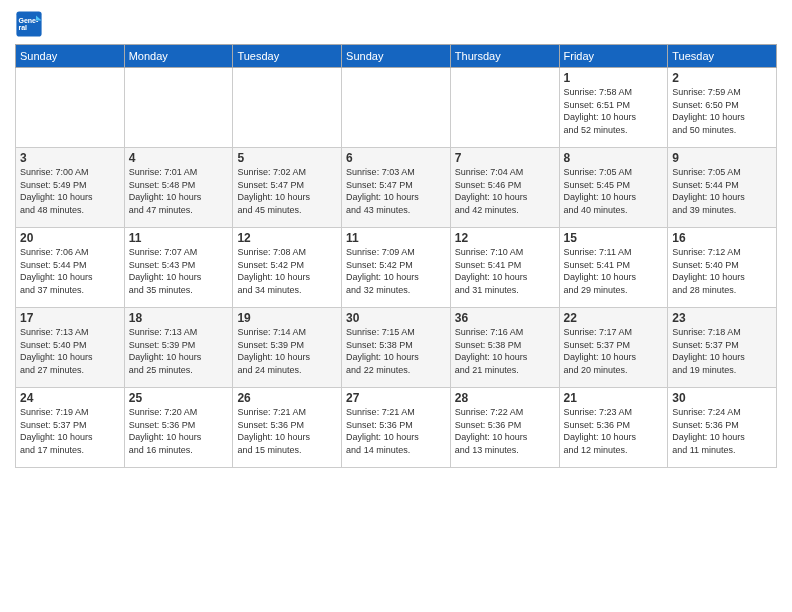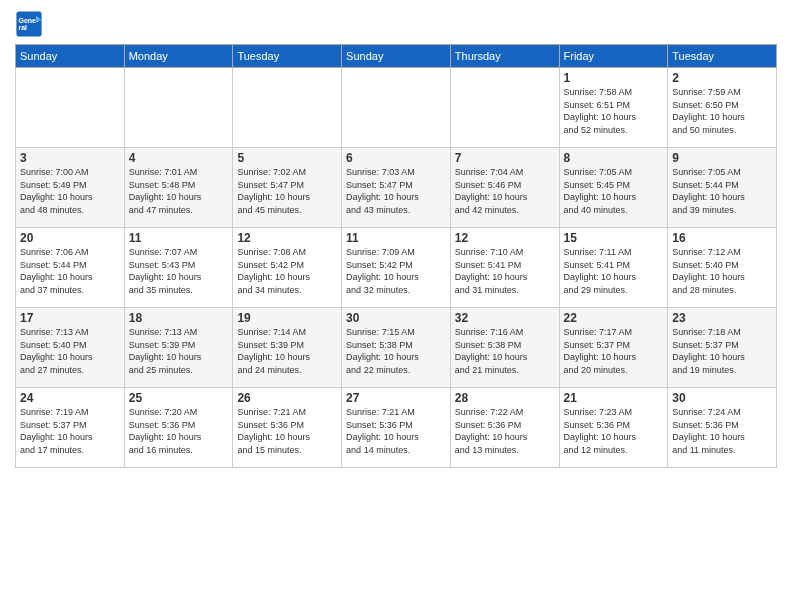--- a/index.html
+++ b/index.html
@@ -212,21 +212,21 @@
           </td>
           <td>
             <span class="day-num">19</span>
             <div class="day-info">Sunrise: 7:14 AM<br>Sunset: 5:39 PM<br>Daylight: 10 hours<br>and 24 minutes.</div>
           </td>
           <td>
             <span class="day-num">30</span>
             <div class="day-info">Sunrise: 7:15 AM<br>Sunset: 5:38 PM<br>Daylight: 10 hours<br>and 22 minutes.</div>
           </td>
           <td>
-            <span class="day-num">32</span>
+            <span class="day-num">36</span>
             <div class="day-info">Sunrise: 7:16 AM<br>Sunset: 5:38 PM<br>Daylight: 10 hours<br>and 21 minutes.</div>
           </td>
           <td>
             <span class="day-num">22</span>
             <div class="day-info">Sunrise: 7:17 AM<br>Sunset: 5:37 PM<br>Daylight: 10 hours<br>and 20 minutes.</div>
           </td>
           <td>
             <span class="day-num">23</span>
             <div class="day-info">Sunrise: 7:18 AM<br>Sunset: 5:37 PM<br>Daylight: 10 hours<br>and 19 minutes.</div>
           </td>

